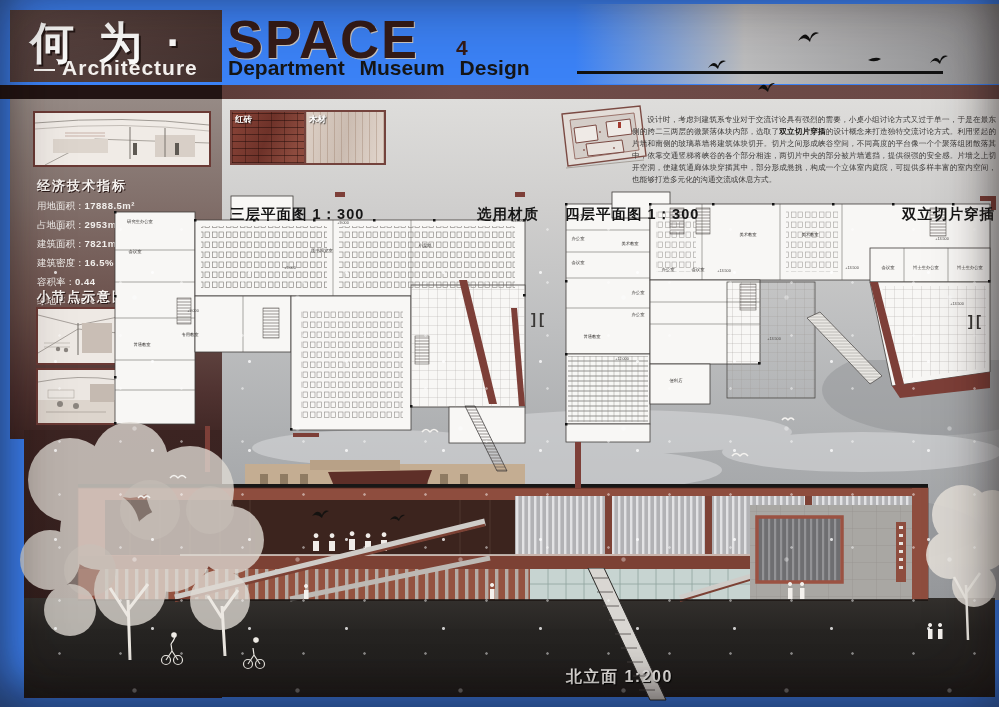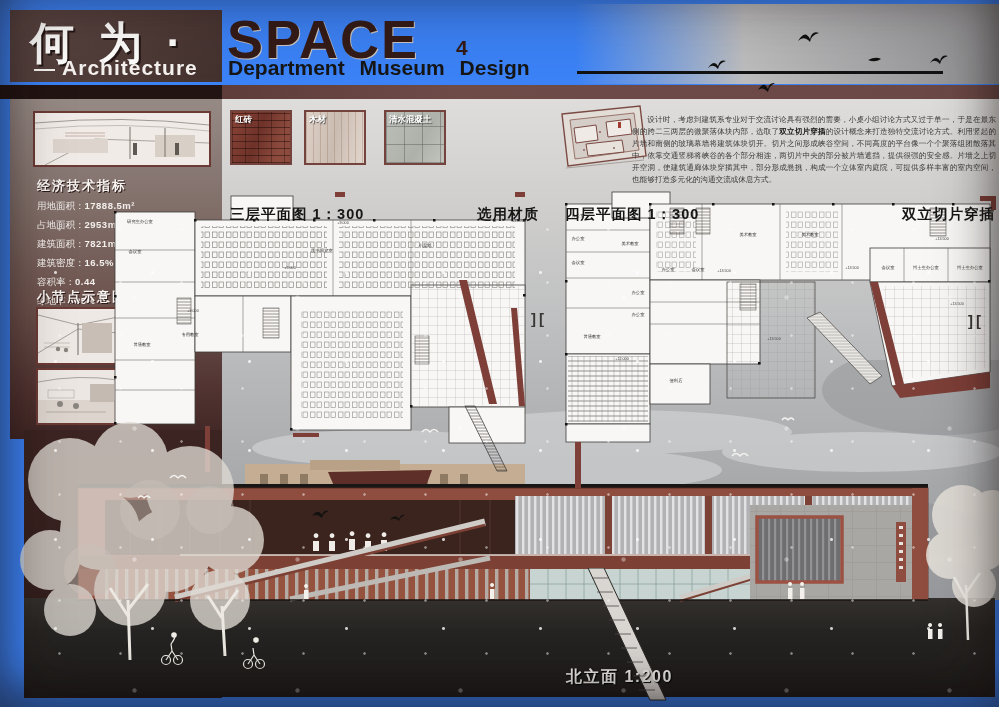--- a/index.html
+++ b/index.html
@@ -37,21 +37,21 @@
   .frame{border:2px solid #6b3a35;background:#efe9e4;z-index:6;}
   .f1{left:33px;top:111px;width:178px;height:56px;}
   .f2{left:36px;top:307px;width:84px;height:58px;}
   .f3{left:36px;top:368px;width:84px;height:57px;}
   .side-h{z-index:7;color:#f6f3f0;font-size:13px;font-weight:bold;letter-spacing:2px;
     text-shadow:1px 1px 0 #2a1917;}
   .stats{left:37px;top:196px;z-index:7;color:#f2efec;font-size:9.5px;line-height:19px;}
   .stats b{font-weight:bold;letter-spacing:.5px;}
 
   
-  .swatch{top:110px;width:62px;height:55px;border:2px solid #74433d;z-index:10;}
+  .swatch{top:110px;width:82px;height:55px;border:2px solid #74433d;z-index:10;}
   .swatch .tag{position:absolute;left:3px;top:2px;color:#fff;font-size:8.5px;font-weight:bold;
     text-shadow:1px 1px 1px rgba(0,0,0,.7);}
   .sw-brick{left:230px;background:
     repeating-linear-gradient(0deg,rgba(30,10,8,.5) 0 1px,rgba(0,0,0,0) 1px 7px),
     repeating-linear-gradient(90deg,rgba(40,15,10,.4) 0 1px,rgba(0,0,0,0) 1px 13px),
     linear-gradient(110deg,#8a4438,#6e3229 45%,#8d4b3e 80%);}
   .sw-wood{left:304px;background:
     repeating-linear-gradient(90deg,rgba(150,120,100,.35) 0 1.5px,rgba(0,0,0,0) 1.5px 7px),
     linear-gradient(100deg,#ddd0c6,#cbbcb1 50%,#e2d6cd);}
   .sw-conc{left:384px;background:
@@ -266,23 +266,20 @@
       <path d="M128,78 q3,-4 6,0 M134,78 q3,-4 6,0"></path>
     </g>
   </svg>
 
   <div class="abs swatch sw-brick">
     <span class="tag">红砖</span>
     </div>
   <div class="abs swatch sw-wood">
     <span class="tag">木材</span>
     </div>
-  <div class="abs swatch sw-conc">
-    <span class="tag">清水混凝土</span>
-    </div>
 
   <div class="abs sec-label" style="left:230px;top:171px">三层平面图 1：300</div>
   <div class="abs sec-label" style="left:388px;top:171px;width:151px;text-align:right">选用材质</div>
   <div class="abs sec-label" style="left:565px;top:171px">四层平面图 1：300</div>
   <div class="abs sec-label" style="left:845px;top:171px;width:150px;text-align:right">双立切片穿插</div>
 
   <svg class="abs" style="left:556px;top:102px;width:96px;height:72px;z-index:12" viewBox="0 0 96 72">
     <polygon points="6,12 84,4 90,54 12,64" fill="#e3ddd8" stroke="#7b4a43" stroke-width="1.4"></polygon>
     <polygon points="14,18 78,11 83,48 19,57" fill="#d4cdc8" stroke="#8a5a52" stroke-width="0.8"></polygon>
     <polygon points="18,26 40,23 42,38 20,41" fill="#efeae6" stroke="#7b4a43" stroke-width="1"></polygon>

